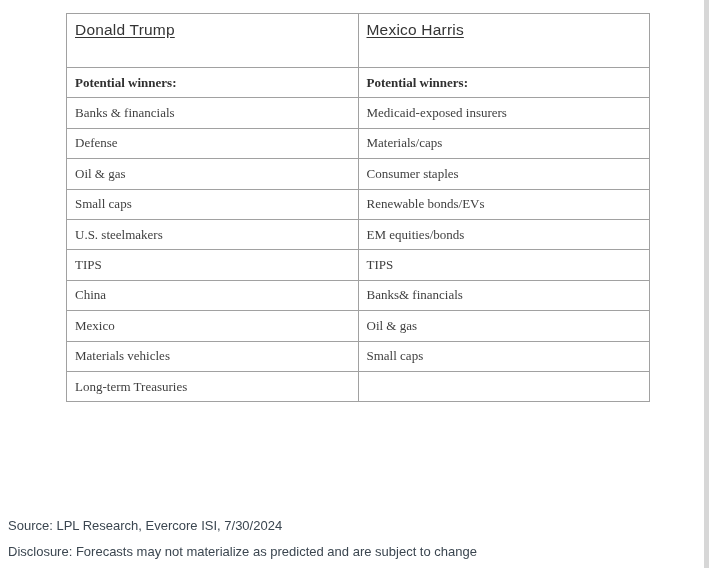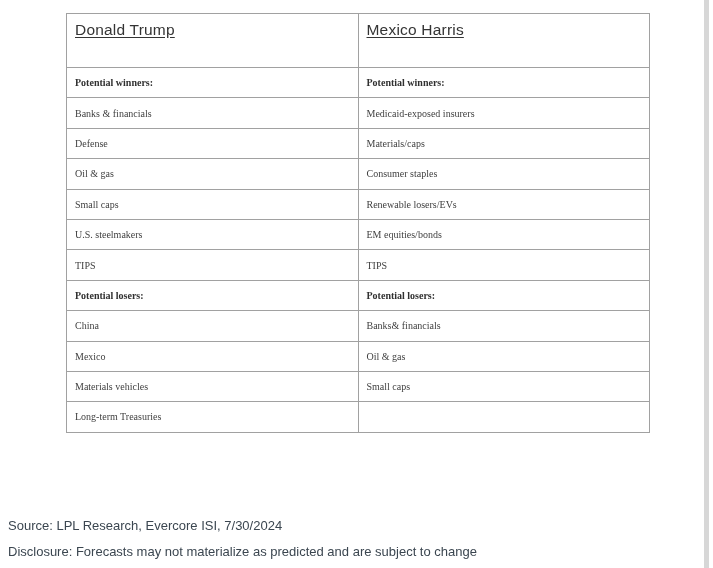--- a/index.html
+++ b/index.html
@@ -22,21 +22,21 @@
   }
   table.comparison {
     border-collapse: collapse;
     width: 100%;
     table-layout: fixed;
   }
   table.comparison td {
     border: 1px solid #a1a1a1;
     padding: 0 4px 0 8px;
     font-family: "Liberation Serif", serif;
-    font-size: 10px;
+    font-size: 13px;
     color: #3f3f3f;
     vertical-align: middle;
     height: 29.4px;
     white-space: nowrap;
     overflow: hidden;
   }
   tr.header-row td {
     height: 46px;
     vertical-align: top;
     padding-top: 7px;
@@ -98,33 +98,29 @@
       <tr>
         <td>Defense</td>
         <td>Materials/caps</td>
       </tr>
       <tr>
         <td>Oil &amp; gas</td>
         <td>Consumer staples</td>
       </tr>
       <tr>
         <td>Small caps</td>
-        <td>Renewable losers/EVs</td>
+        <td>Renewable bonds/EVs</td>
       </tr>
       <tr>
         <td>U.S. steelmakers</td>
         <td>EM equities/bonds</td>
       </tr>
       <tr>
         <td>TIPS</td>
         <td>TIPS</td>
-      </tr>
-      <tr class="section-row">
-        <td>Potential losers:</td>
-        <td>Potential losers:</td>
       </tr>
       <tr>
         <td>China</td>
         <td>Banks&amp; financials</td>
       </tr>
       <tr>
         <td>Mexico</td>
         <td>Oil &amp; gas</td>
       </tr>
       <tr>

